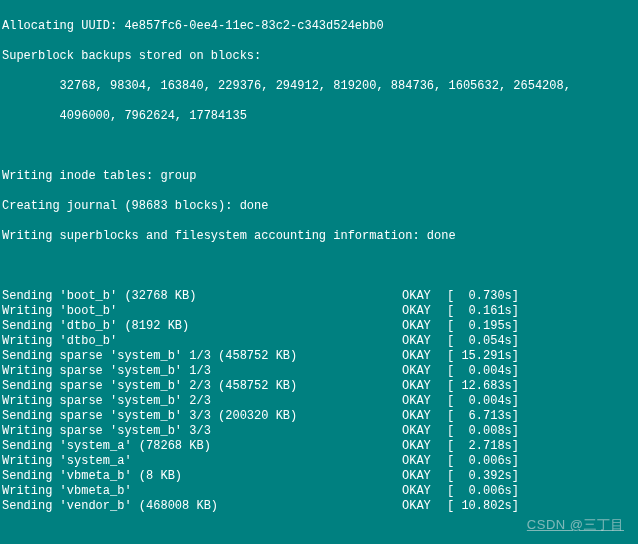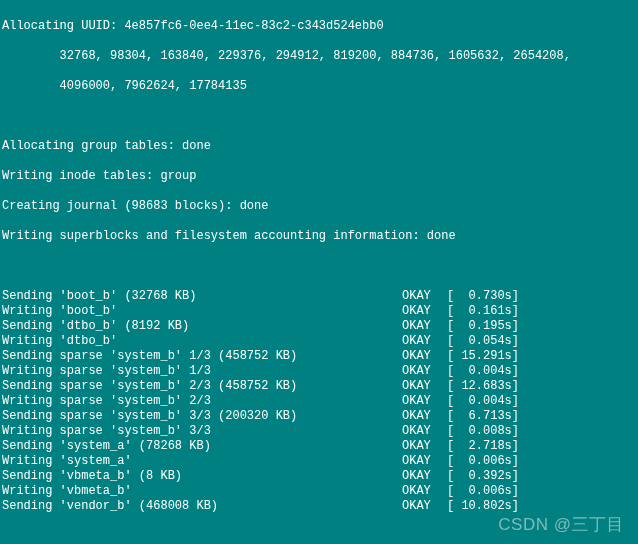--- a/index.html
+++ b/index.html
@@ -25,33 +25,34 @@
   .row { display: flex; }
   .left { width: 400px; }
   .status { width: 45px; }
   .timing { }
   .watermark {
     position: absolute;
     right: 14px;
     bottom: 12px;
     color: rgba(230,230,230,0.55);
     font-family: Arial, sans-serif;
-    font-size: 17px;
+    font-size: 13px;
     letter-spacing: 0.5px;
+    text-decoration: underline;
   }
 </style>
 </head>
 <body>
 
 <div class="terminal">
 <span class="line">Allocating UUID: 4e857fc6-0ee4-11ec-83c2-c343d524ebb0</span>
+<span class="line">Superblock backups stored on blocks:</span>
 <span class="line">        32768, 98304, 163840, 229376, 294912, 819200, 884736, 1605632, 2654208,</span>
 <span class="line">        4096000, 7962624, 17784135</span>
 <span class="line"> </span>
-<span class="line">Allocating group tables: done</span>
 <span class="line">Writing inode tables: group</span>
 <span class="line">Creating journal (98683 blocks): done</span>
 <span class="line">Writing superblocks and filesystem accounting information: done</span>
 <span class="line"> </span>
 <div id="ops-container"><div class="row"><span class="left">Sending 'boot_b' (32768 KB)</span><span class="status">OKAY </span><span class="timing">[  0.730s]</span></div><div class="row"><span class="left">Writing 'boot_b'</span><span class="status">OKAY </span><span class="timing">[  0.161s]</span></div><div class="row"><span class="left">Sending 'dtbo_b' (8192 KB)</span><span class="status">OKAY </span><span class="timing">[  0.195s]</span></div><div class="row"><span class="left">Writing 'dtbo_b'</span><span class="status">OKAY </span><span class="timing">[  0.054s]</span></div><div class="row"><span class="left">Sending sparse 'system_b' 1/3 (458752 KB)</span><span class="status">OKAY </span><span class="timing">[ 15.291s]</span></div><div class="row"><span class="left">Writing sparse 'system_b' 1/3</span><span class="status">OKAY </span><span class="timing">[  0.004s]</span></div><div class="row"><span class="left">Sending sparse 'system_b' 2/3 (458752 KB)</span><span class="status">OKAY </span><span class="timing">[ 12.683s]</span></div><div class="row"><span class="left">Writing sparse 'system_b' 2/3</span><span class="status">OKAY </span><span class="timing">[  0.004s]</span></div><div class="row"><span class="left">Sending sparse 'system_b' 3/3 (200320 KB)</span><span class="status">OKAY </span><span class="timing">[  6.713s]</span></div><div class="row"><span class="left">Writing sparse 'system_b' 3/3</span><span class="status">OKAY </span><span class="timing">[  0.008s]</span></div><div class="row"><span class="left">Sending 'system_a' (78268 KB)</span><span class="status">OKAY </span><span class="timing">[  2.718s]</span></div><div class="row"><span class="left">Writing 'system_a'</span><span class="status">OKAY </span><span class="timing">[  0.006s]</span></div><div class="row"><span class="left">Sending 'vbmeta_b' (8 KB)</span><span class="status">OKAY </span><span class="timing">[  0.392s]</span></div><div class="row"><span class="left">Writing 'vbmeta_b'</span><span class="status">OKAY </span><span class="timing">[  0.006s]</span></div><div class="row"><span class="left">Sending 'vendor_b' (468008 KB)</span><span class="status">OKAY </span><span class="timing">[ 10.802s]</span></div></div>
 
 
 
 </div>
 

